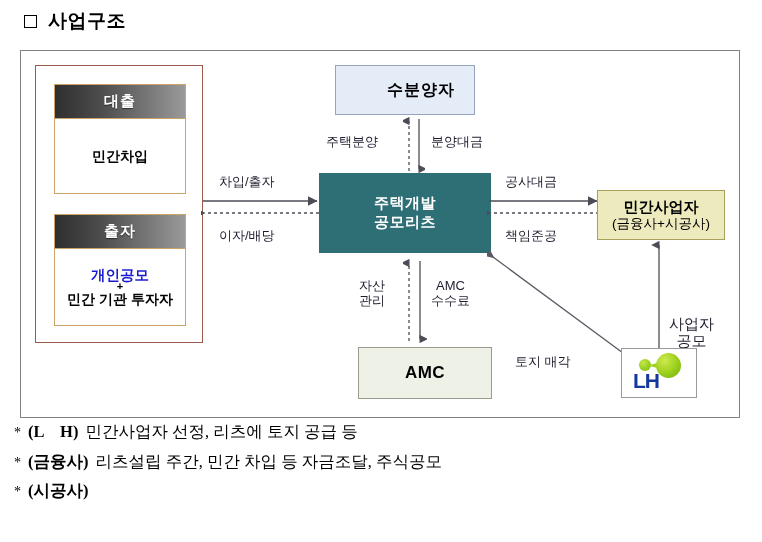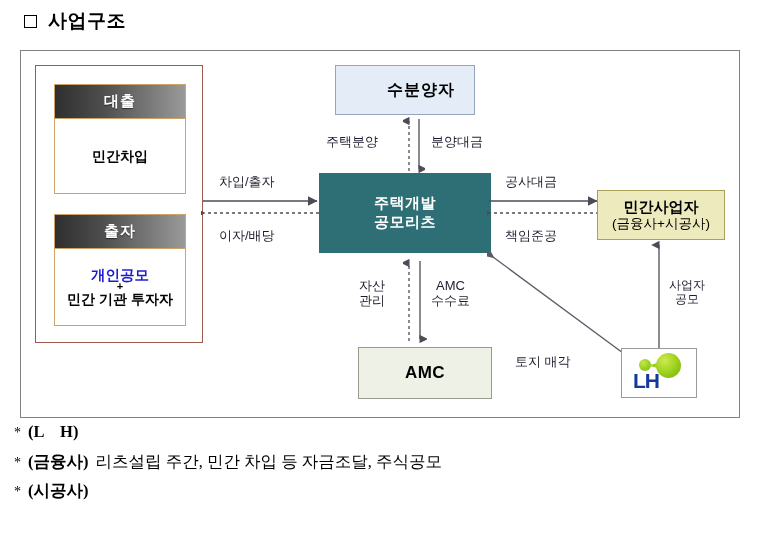--- a/index.html
+++ b/index.html
@@ -174,21 +174,21 @@
   
   .conn { position: absolute; }
   .lbl {
     position: absolute;
     font-size: 13px;
     color: #1d1d2e;
     white-space: nowrap;
     line-height: 1.15;
     text-align: center;
   }
-  .lbl.small { font-size: 12px; }
+  .lbl.small { font-size: 15px; margin-top: 36px; }
 
   
   .notes {
     position: absolute;
     left: 14px;
     top: 424px;
     width: 730px;
   }
   .note {
     display: flex;
@@ -326,20 +326,21 @@
     </div>
   </div>
 
 </div>
 
 <div class="notes">
 
   <div class="note">
     <span class="note-star">*</span>
     <span class="note-tag">(L    H)</span>
+    <span class="note-body">민간사업자 선정, 리츠에 토지 공급 등</span>
   </div>
 
   <div class="note">
     <span class="note-star">*</span>
     <span class="note-tag">(금융사)</span>
     <span class="note-body">리츠설립 주간, 민간 차입 등 자금조달, 주식공모</span>
   </div>
 
   <div class="note">
     <span class="note-star">*</span>

